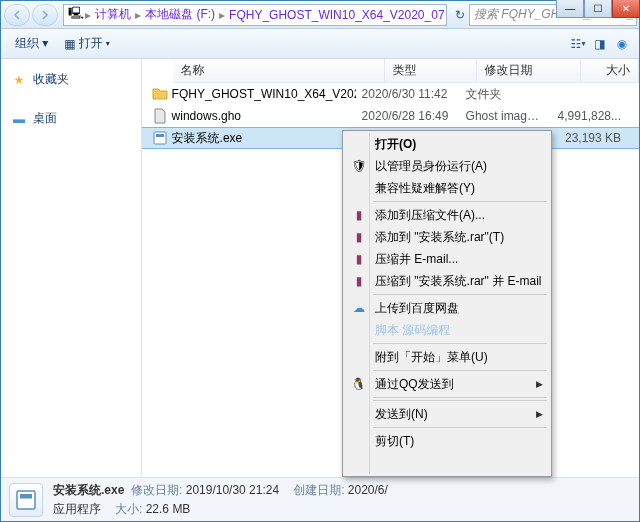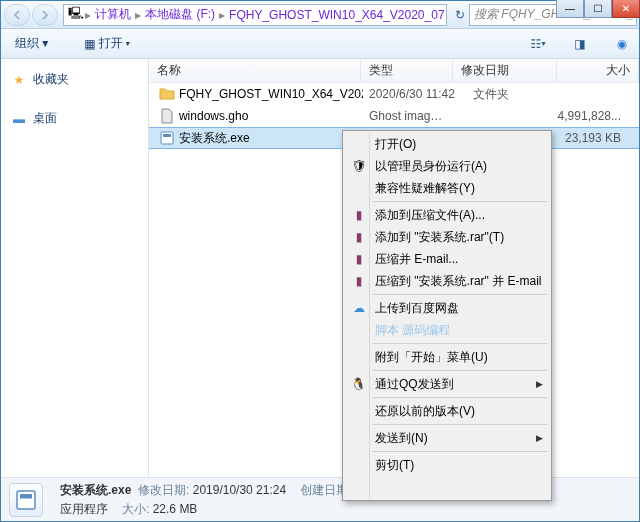--- a/index.html
+++ b/index.html
@@ -11,32 +11,32 @@
 .nav-btn { width: 26px; height: 22px; border: 1px solid #9db9d2; border-radius: 11px; background: linear-gradient(#eef6fd,#c9e1f5); display: flex; align-items: center; justify-content: center; margin: 0 1px; cursor: pointer; color: #3c6a9a; }
 .nav-btn.disabled { opacity: .5; }
 .addressbar { flex: 1; height: 22px; margin: 0 4px; border: 1px solid #9db9d2; background: #fff; display: flex; align-items: center; padding: 0 4px; overflow: hidden; }
 .addressbar .crumb { padding: 0 3px; white-space: nowrap; color: #6d28d9; }
 .addressbar .sep { color: #888; padding: 0 1px; }
 .searchbox { width: 168px; height: 22px; border: 1px solid #9db9d2; background: #fff; display: flex; align-items: center; padding: 0 4px; font-style: italic; color: #888; overflow: hidden; white-space: nowrap; }
 .win-controls { position: absolute; top: 0; right: 0; display: flex; }
 .win-btn { width: 28px; height: 18px; border: 1px solid #7a99b8; border-top: none; background: linear-gradient(#e6eff7,#c7dbed); display: flex; align-items: center; justify-content: center; font-size: 10px; cursor: pointer; }
 .win-btn.close { background: linear-gradient(#f08c7d,#d44a2e); color: #fff; border-color: #a33; }
 
-.toolbar { height: 30px; background: linear-gradient(#f6fafe,#e3eef9); border-bottom: 1px solid #c9d9e8; display: flex; align-items: center; padding: 0 6px; gap: 20px; }
+.toolbar { height: 30px; background: linear-gradient(#f6fafe,#e3eef9); border-bottom: 1px solid #c9d9e8; display: flex; align-items: center; padding: 0 6px; gap: 0; }
 .tb-item { padding: 4px 8px; color: #1a3e6e; display: flex; align-items: center; gap: 3px; cursor: pointer; }
 .tb-spacer { flex: 1; }
 .tb-icon { width: 22px; height: 22px; display: flex; align-items: center; justify-content: center; color: #2a5a8a; cursor: pointer; }
 
 .body { flex: 1; display: flex; min-height: 0; }
 .sidebar { width: 148px; border-right: 1px solid #d9e3ec; padding: 8px 4px; background: #fff; }
 .side-item { display: flex; align-items: center; gap: 6px; padding: 4px 6px; color: #1a3e6e; cursor: pointer; }
 .side-icon { width: 16px; height: 16px; display: inline-flex; align-items: center; justify-content: center; }
 
 .main { flex: 1; display: flex; flex-direction: column; position: relative; }
-.cols { height: 24px; border-bottom: 1px solid #e3e9ef; display: flex; align-items: center; background: linear-gradient(#fdfdfe,#f1f5f9); }
+.cols { height: 24px; border-bottom: 1px solid #e3e9ef; display: flex; align-items: center; background: linear-gradient(#fdfdfe,#f1f5f9); margin-left: 31px; }
 .col { padding: 0 8px; border-right: 1px solid #e3e9ef; color: #333; height: 100%; display: flex; align-items: center; cursor: pointer; }
 .c-name { width: 212px; }
 .c-date { width: 104px; }
 .c-type { width: 92px; }
 .c-size { flex: 1; justify-content: flex-end; }
 
 .files { flex: 1; overflow: hidden; }
 .row { height: 22px; display: flex; align-items: center; padding-left: 4px; }
 .row.sel { background: #cde6f7; border: 1px solid #7eb4ea; border-left: none; border-right: none; }
 .cell { padding: 0 6px; overflow: hidden; white-space: nowrap; text-overflow: ellipsis; }
@@ -48,27 +48,27 @@
 .file-icon { width: 16px; height: 16px; display: inline-flex; align-items: center; justify-content: center; }
 .folder-svg { fill: #f3c95d; stroke: #d4a733; }
 .gho-svg { fill: #e8e8e8; stroke: #888; }
 .exe-svg { fill: #fff; stroke: #5a8fc4; }
 
 .watermark { position: absolute; left: 50%; top: 50%; transform: translate(-50%,-30%); font-size: 44px; font-weight: bold; color: rgba(100,170,230,.15); pointer-events: none; text-align: center; line-height: 1; }
 .watermark .sub { font-size: 13px; color: rgba(100,170,230,.28); }
 
 .context-menu { position: absolute; left: 342px; top: 130px; width: 210px; background: #f0f0f0; border: 1px solid #999; box-shadow: 2px 3px 6px rgba(0,0,0,.3); padding: 2px; z-index: 50; }
 .cm-item { height: 22px; display: flex; align-items: center; padding-left: 30px; padding-right: 18px; position: relative; cursor: pointer; white-space: nowrap; }
-.cm-item.default { font-weight: normal; }
+.cm-item.default { font-weight: bold; }
 .cm-icon { position: absolute; left: 6px; width: 16px; height: 16px; display: flex; align-items: center; justify-content: center; }
 .cm-sep { height: 1px; background: #d0d0d0; margin: 2px 2px 2px 28px; }
 .cm-arrow { position: absolute; right: 6px; font-size: 9px; color: #333; }
 .cm-gutter { position: absolute; left: 26px; top: 2px; bottom: 2px; width: 1px; background: #d7d7d7; }
 
-.statusbar { height: 44px; border-top: 1px solid #d9e3ec; background: #f2f6fa; display: flex; align-items: center; padding: 4px 8px; gap: 17px; }
+.statusbar { height: 44px; border-top: 1px solid #d9e3ec; background: #f2f6fa; display: flex; align-items: center; padding: 4px 8px; gap: 10px; }
 .sb-icon { width: 34px; height: 34px; background: linear-gradient(#fff,#e3eefb); border: 1px solid #c2d5e6; border-radius: 4px; display: flex; align-items: center; justify-content: center; }
 .sb-text { display: flex; flex-direction: column; gap: 2px; color: #333; }
 .sb-line { display: flex; gap: 14px; }
 .sb-label { color: #6a829a; }
 </style>
 </head>
 <body>
 
 <div class="window">
 
@@ -154,20 +154,21 @@
         </div>
         <div class="row">
           <div class="cell name">
               <span class="file-icon">
                 <svg width="16" height="16" viewBox="0 0 16 16">
                   <path class="gho-svg" d="M3 1h7l3 3v11H3z"></path>
                 </svg>
               </span>
               <span>windows.gho</span>
             </div>
+          <div class="cell date">2020/6/28 16:49</div>
           <div class="cell type">Ghost image file</div>
           <div class="cell size">4,991,828...</div>
         </div>
         <div class="row sel">
           <div class="cell name">
               <span class="file-icon">
                 <svg width="16" height="16" viewBox="0 0 16 16">
                   <rect class="exe-svg" x="2" y="2" width="12" height="12" rx="1"></rect>
                   <rect x="4" y="4" width="8" height="3" fill="#5a8fc4"></rect>
                 </svg>
@@ -248,23 +249,20 @@
   <div class="cm-item">
       <span>附到「开始」菜单(U)</span>
     </div>
   <div class="cm-sep"></div>
   <div class="cm-item">
       <span class="cm-icon" style="color:#d33">🐧</span>
       <span>通过QQ发送到</span>
       <span class="cm-arrow">▶</span>
     </div>
   <div class="cm-sep"></div>
-  <div class="cm-item">
-      <span>还原以前的版本(V)</span>
-    </div>
   <div class="cm-sep"></div>
   <div class="cm-item">
       <span>发送到(N)</span>
       <span class="cm-arrow">▶</span>
     </div>
   <div class="cm-sep"></div>
   <div class="cm-item">
       <span>剪切(T)</span>
     </div>
   <div class="cm-item"></div>

